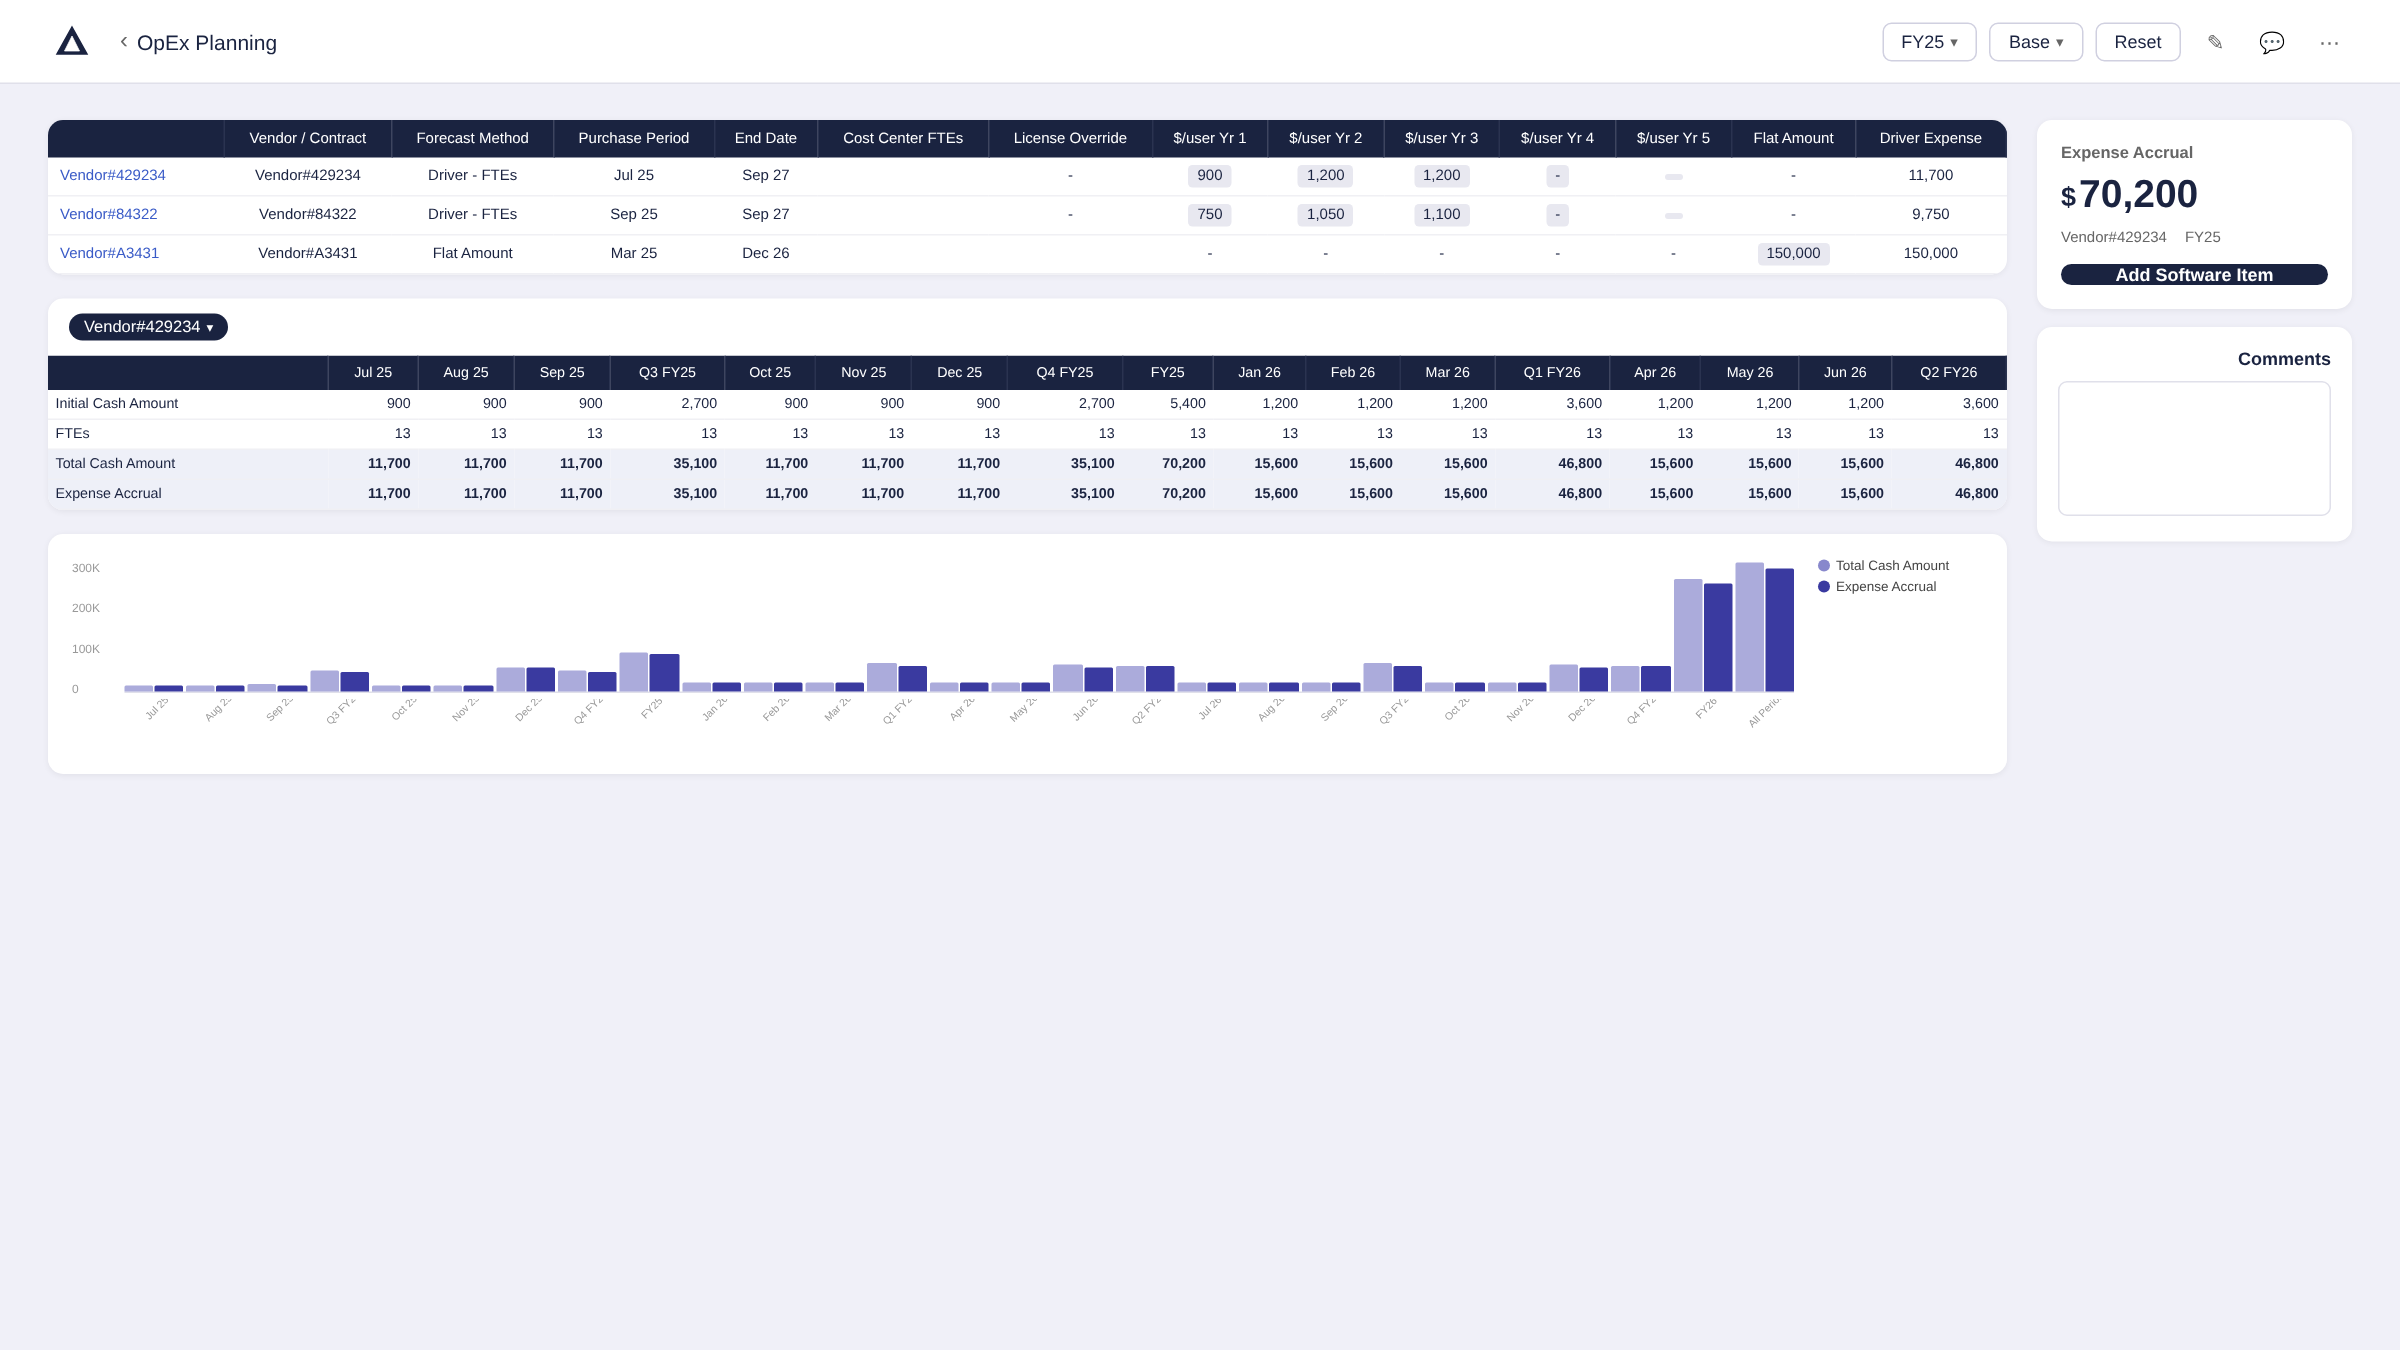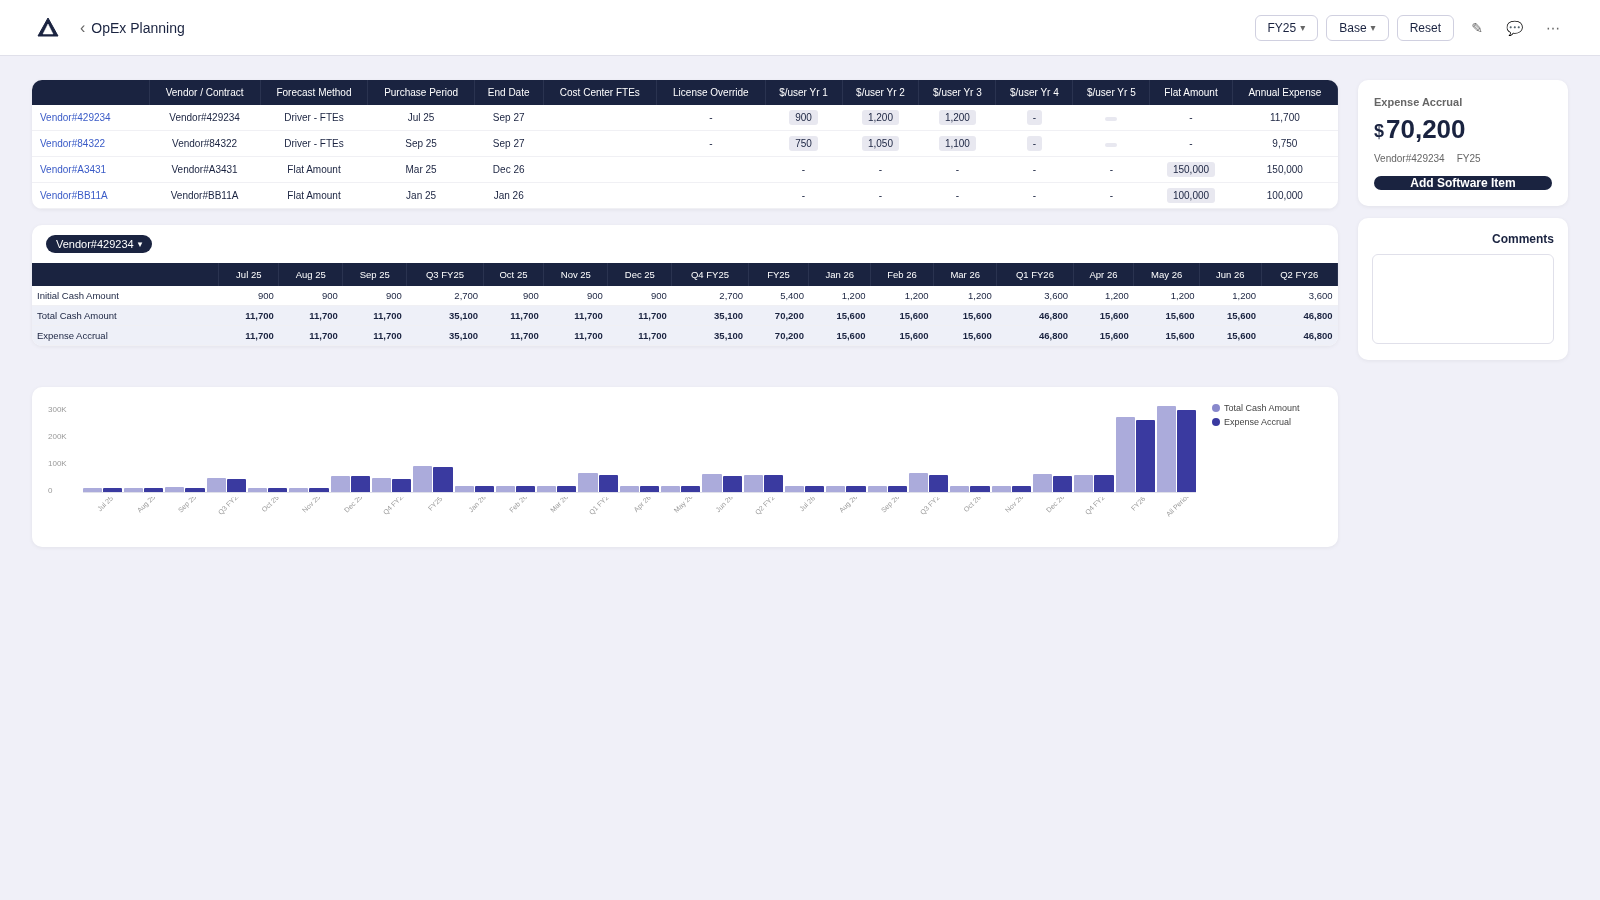--- a/index.html
+++ b/index.html
@@ -220,21 +220,20 @@
 
     
     .chart-card {
       background: white;
       border-radius: 10px;
       padding: 16px;
       box-shadow: 0 1px 4px rgba(0,0,0,0.06);
       height: 160px;
       position: relative;
       overflow: hidden;
-      margin-top: 25px;
     }
     .chart-legend {
       position: absolute;
       right: 16px;
       top: 10px;
       display: flex;
       flex-direction: column;
       gap: 4px;
     }
     .legend-item { display: flex; align-items: center; gap: 4px; font-size: 9px; color: #444; }
@@ -297,21 +296,21 @@
                 <th>Purchase Period</th>
                 <th>End Date</th>
                 <th>Cost Center FTEs</th>
                 <th>License Override</th>
                 <th>$/user Yr 1</th>
                 <th>$/user Yr 2</th>
                 <th>$/user Yr 3</th>
                 <th>$/user Yr 4</th>
                 <th>$/user Yr 5</th>
                 <th>Flat Amount</th>
-                <th>Annual Expense</th>
+                <th>Driver Expense</th>
               </tr>
             </thead>
             <tbody>
 
               <tr>
                 <td class="row-name">Vendor#429234</td>
                 <td>Vendor#429234</td>
                 <td>Driver - FTEs</td>
                 <td>Jul 25</td>
                 <td>Sep 27</td>
@@ -353,36 +352,20 @@
                 <td></td>
                 <td>-</td>
                 <td>-</td>
                 <td>-</td>
                 <td>-</td>
                 <td>-</td>
                 <td><span class="cell-input">150,000</span></td>
                 <td>150,000</td>
               </tr>
 
-              <tr>
-                <td class="row-name">Vendor#BB11A</td>
-                <td>Vendor#BB11A</td>
-                <td>Flat Amount</td>
-                <td>Jan 25</td>
-                <td>Jan 26</td>
-                <td></td>
-                <td></td>
-                <td>-</td>
-                <td>-</td>
-                <td>-</td>
-                <td>-</td>
-                <td>-</td>
-                <td><span class="cell-input">100,000</span></td>
-                <td>100,000</td>
-              </tr>
 
             </tbody>
           </table>
         </div>
       </div>
 
       <div class="table-card">
         <div class="vendor-header">
           <div class="vendor-tag">
             <span>Vendor#429234</span>
@@ -427,20 +410,40 @@
                   <td class="detail-td">5,400</td>
                   <td class="detail-td">1,200</td>
                   <td class="detail-td">1,200</td>
                   <td class="detail-td">1,200</td>
                   <td class="detail-td">3,600</td>
                   <td class="detail-td">1,200</td>
                   <td class="detail-td">1,200</td>
                   <td class="detail-td">1,200</td>
                   <td class="detail-td">3,600</td>
                 </tr>
+                <tr>
+                  <td class="detail-td">FTEs</td>
+                  <td class="detail-td">13</td>
+                  <td class="detail-td">13</td>
+                  <td class="detail-td">13</td>
+                  <td class="detail-td">13</td>
+                  <td class="detail-td">13</td>
+                  <td class="detail-td">13</td>
+                  <td class="detail-td">13</td>
+                  <td class="detail-td">13</td>
+                  <td class="detail-td">13</td>
+                  <td class="detail-td">13</td>
+                  <td class="detail-td">13</td>
+                  <td class="detail-td">13</td>
+                  <td class="detail-td">13</td>
+                  <td class="detail-td">13</td>
+                  <td class="detail-td">13</td>
+                  <td class="detail-td">13</td>
+                  <td class="detail-td">13</td>
+                </tr>
                 <tr style="background: rgb(238, 240, 248); font-weight: 600;">
                   <td class="detail-td">Total Cash Amount</td>
                   <td class="detail-td">11,700</td>
                   <td class="detail-td">11,700</td>
                   <td class="detail-td">11,700</td>
                   <td class="detail-td">35,100</td>
                   <td class="detail-td">11,700</td>
                   <td class="detail-td">11,700</td>
                   <td class="detail-td">11,700</td>
                   <td class="detail-td">35,100</td>

